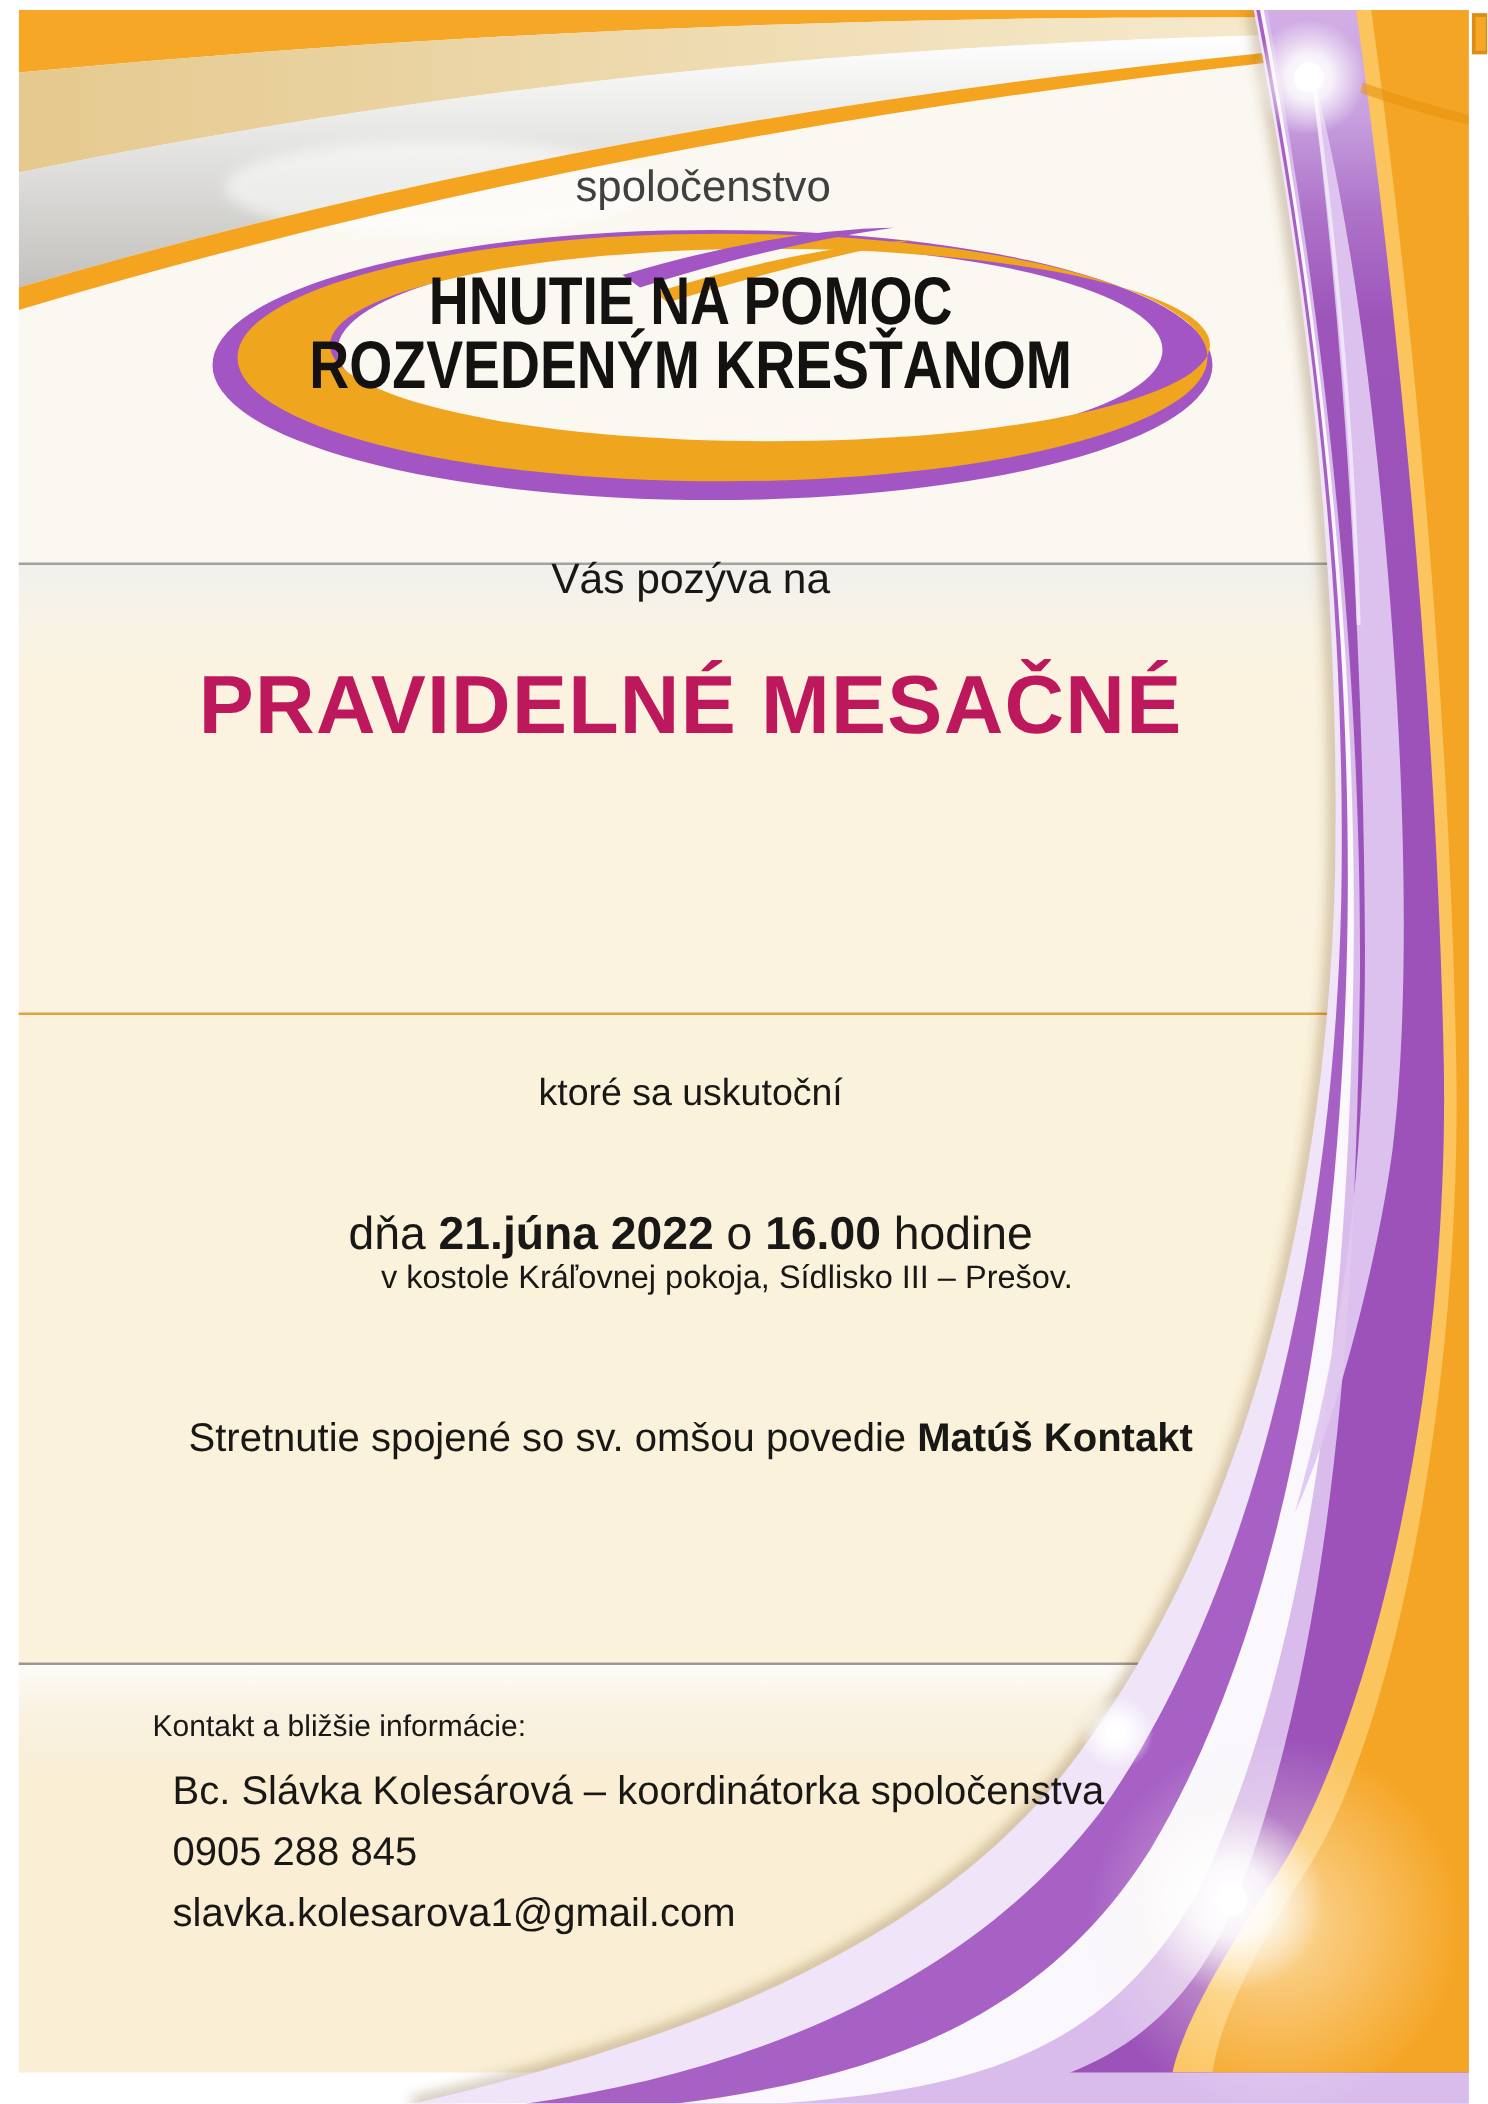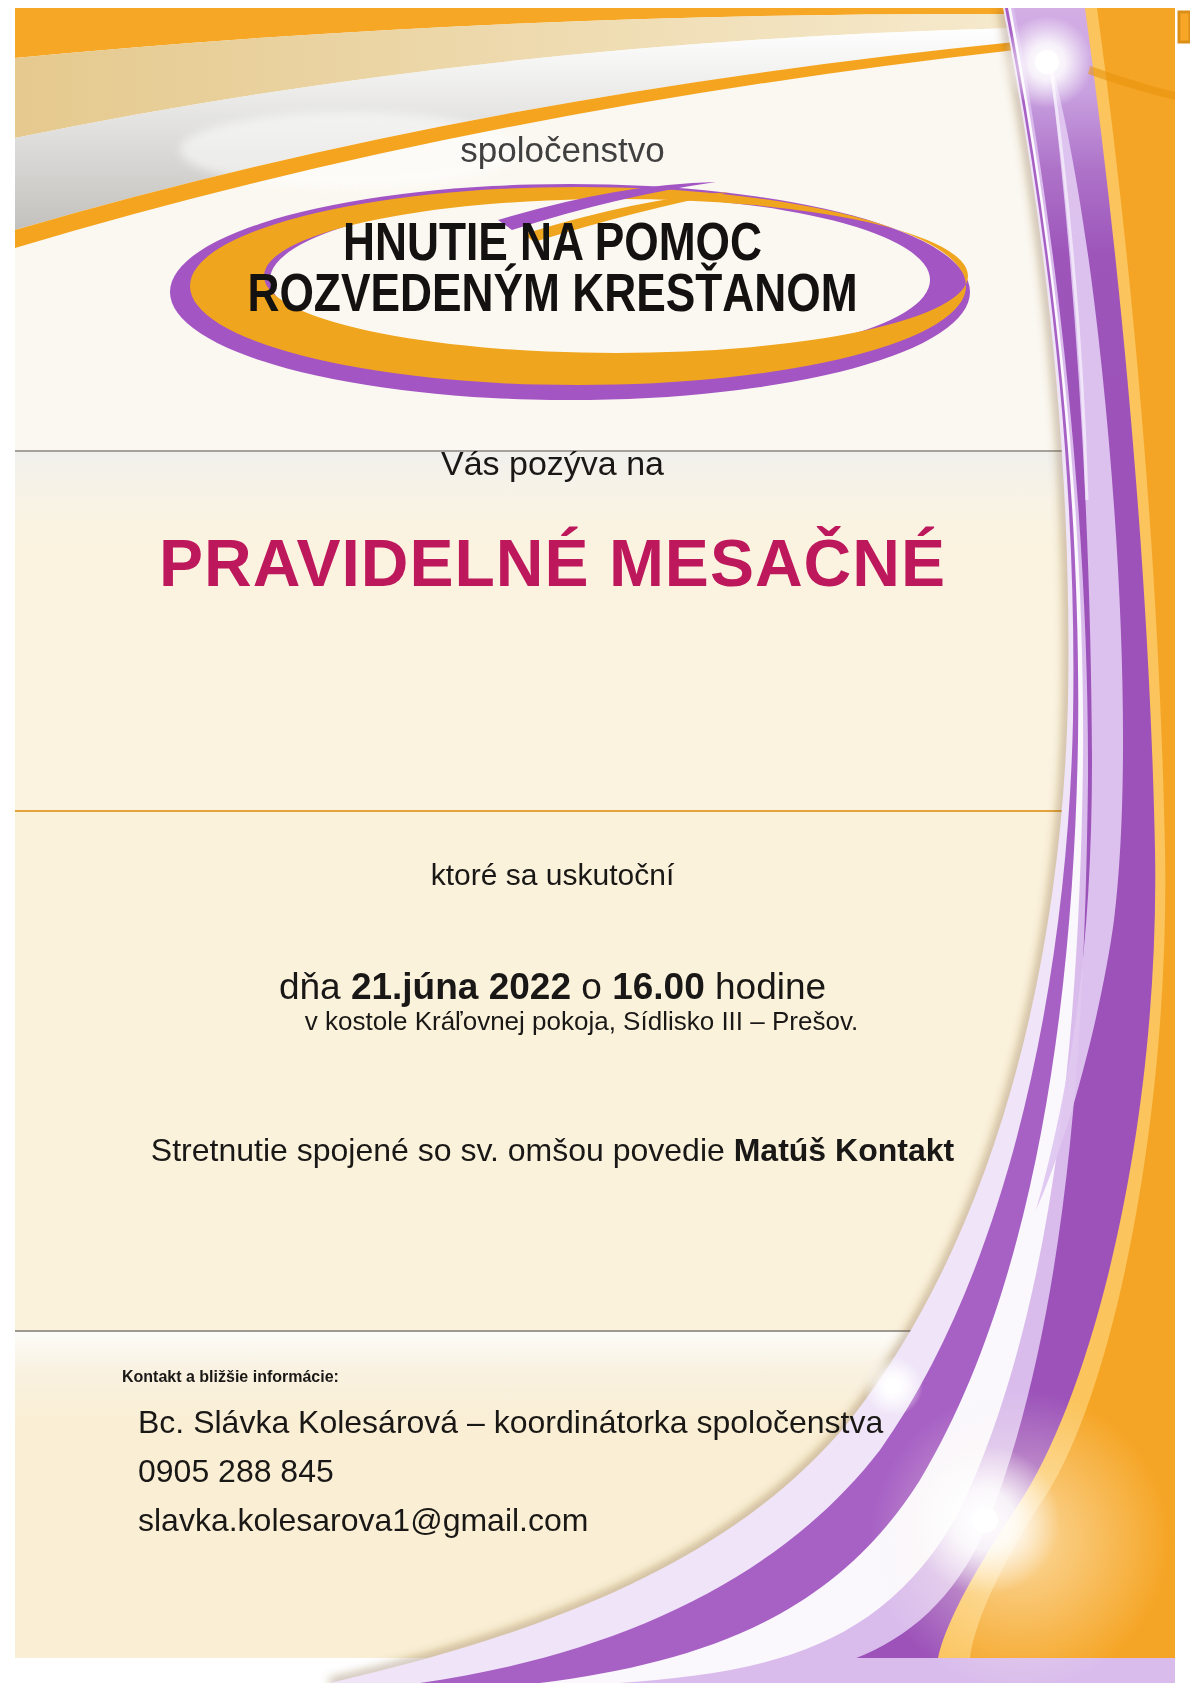--- a/index.html
+++ b/index.html
@@ -25,21 +25,21 @@
            transform:scaleX(0.82);transform-origin:50% 50%;white-space:nowrap;}
   .lead{top:444px;font-size:34px;}
   .eventtitle{top:512px;font-size:66px;font-weight:700;color:#be185d;line-height:102px;letter-spacing:1px;}
   .sub{top:858px;font-size:30px;}
   .dateline{top:942px;font-size:37px;margin-top:24px;}
   .venueline{top:1006px;font-size:26px;margin-left:29px;}
   .celebrant{top:1132px;font-size:32px;}
   .role{top:1192px;font-size:32px;}
   .b{font-weight:700;}
   .contact{position:absolute;left:122px;top:1368px;z-index:4;text-align:left;}
-  .contact-heading{font-size:16px;font-weight:700;margin:0 0 20px 0;}
+  .contact-heading{font-size:24px;font-weight:400;margin:0 0 20px 0;}
   .contact-line{font-size:32px;line-height:33px;margin:16px;}
 </style>
 </head>
 <body>
 
 <div class="page">
 
   <div class="panel panel-a"></div>
   <div class="panel panel-b"></div>
   <div class="panel panel-c"></div>

